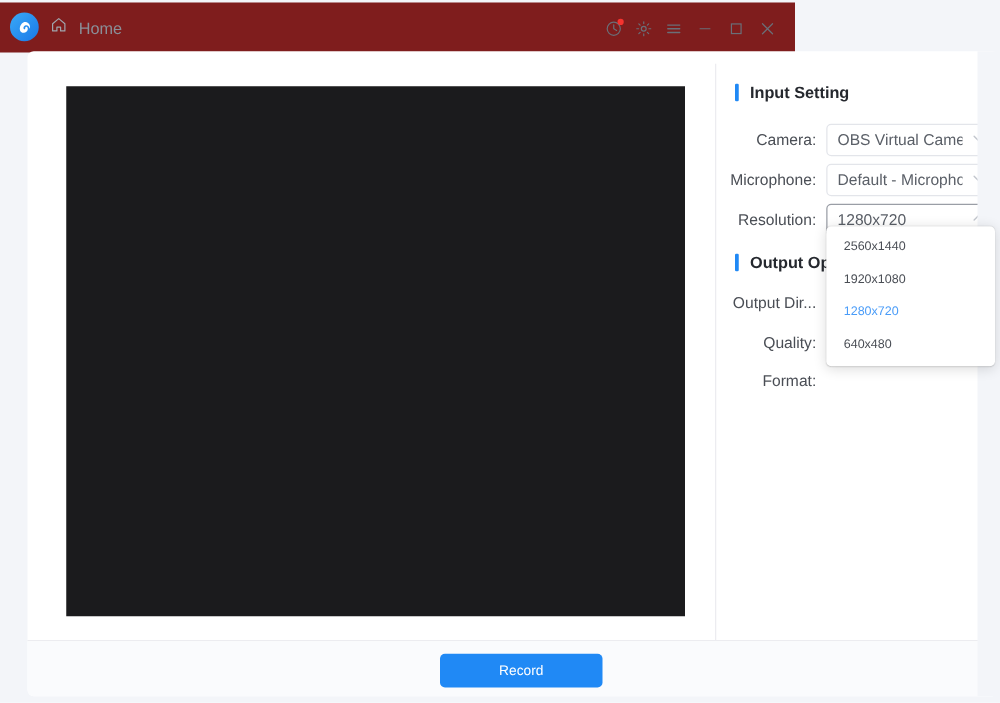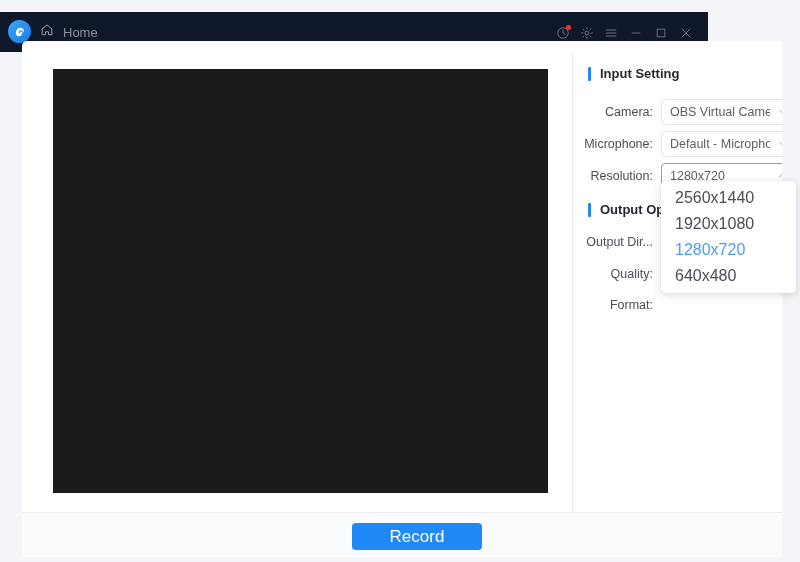--- a/index.html
+++ b/index.html
@@ -10,23 +10,23 @@
     background: #f3f5f9;
   }
   #app {
     position: relative;
     width: 800px; height: 562px;
     background: #f3f5f9;
   }
 
   
   .titlebar {
-    position: absolute; left: 0; top: 12px;
-    width: 708px; height: 40px;
-    background: #0f172a;
+    position: absolute; left: 0; top: 2px;
+    width: 636px; height: 40px;
+    background: #7f1d1d;
     display: flex; align-items: flex-end;
   }
   .logo {
     position: absolute; left: 8px; top: 8px;
     width: 23px; height: 23px; border-radius: 50%;
     background: linear-gradient(135deg, #3aa9f7 0%, #1878e8 100%);
     display: flex; align-items: center; justify-content: center;
   }
   .home-btn {
     position: absolute; left: 40px; top: 9px;
@@ -104,21 +104,21 @@
     position: absolute; left: 0; top: 472px;
     width: 777px; height: 44px;
     background: #fafbfd;
     border-radius: 0 0 5px 5px;
   }
   .record-btn {
     position: absolute; left: 330px; top: 10px;
     width: 130px; height: 27px;
     background: #2089f5;
     border: none; border-radius: 4px;
-    color: #ffffff; font-size: 17px;
+    color: #ffffff; font-size: 11px;
     font-family: "Liberation Sans", sans-serif;
     cursor: pointer;
   }
 
   
   .settings { position: absolute; left: 551px; top: 0; width: 226px; height: 471px; }
 
   .sec-head {
     position: absolute; left: 15px;
     display: flex; align-items: center; gap: 9px;
@@ -159,21 +159,21 @@
     width: 135px;
     background: #ffffff;
     border-radius: 4px;
     box-shadow: 0 2px 10px rgba(0,0,0,0.14), 0 0 1px rgba(0,0,0,0.18);
     padding: 4px 0;
     z-index: 40;
   }
   .dd-item {
     height: 26px; line-height: 26px;
     padding: 0 0 0 14px;
-    font-size: 16px; color: #4a4e55;
+    font-size: 10px; color: #4a4e55;
     cursor: pointer; white-space: nowrap;
   }
   .dd-item.selected { color: #4a9cf8; }
   .dd-item.hover { background: #f4f6f9; }
 
   .rail {
     position: absolute; right: 0; top: 41px;
     width: 18px; height: 516px;
     background: #f3f5f9;
   }

